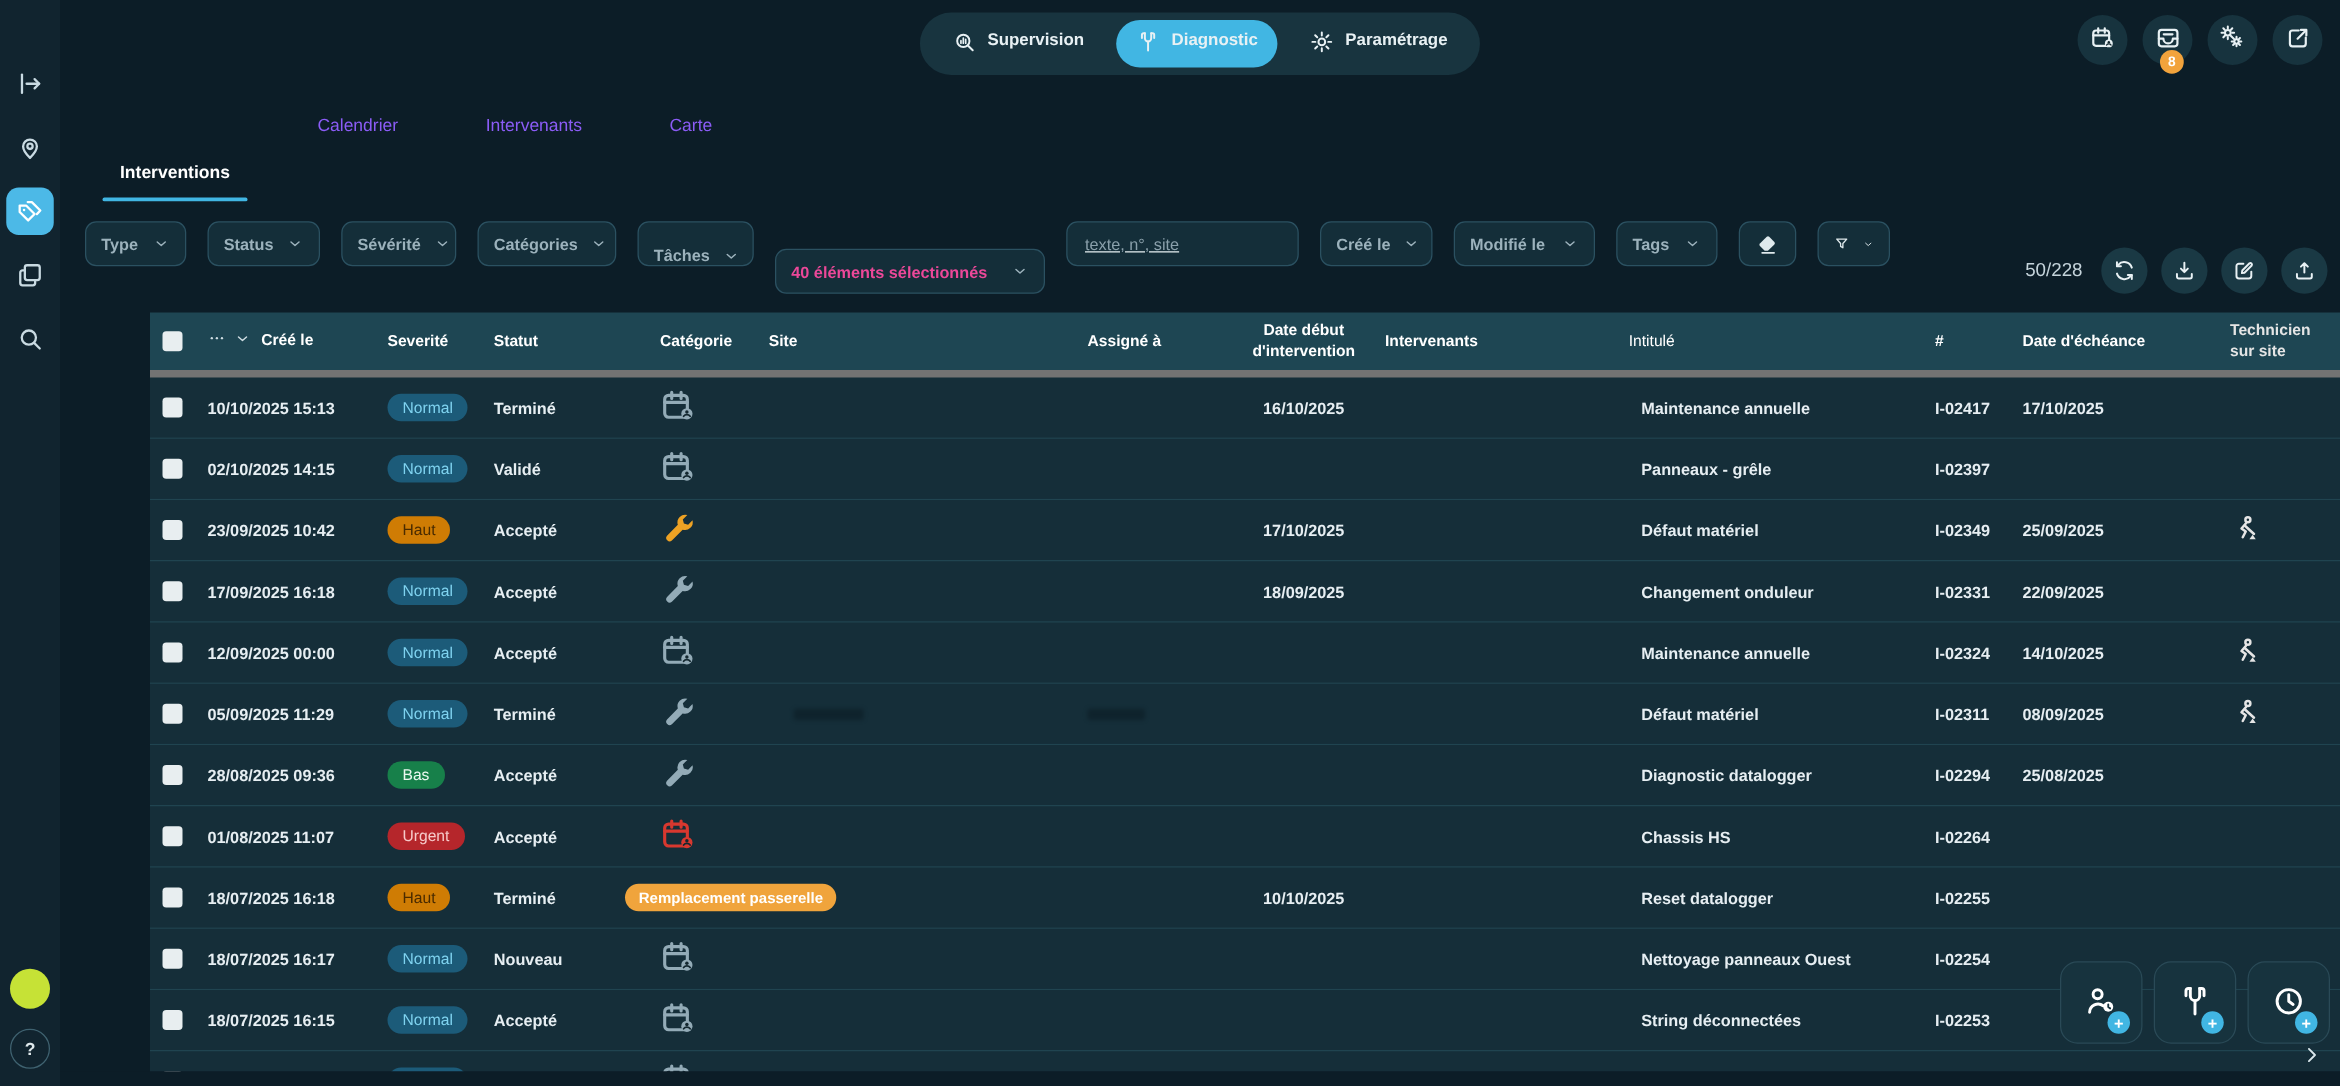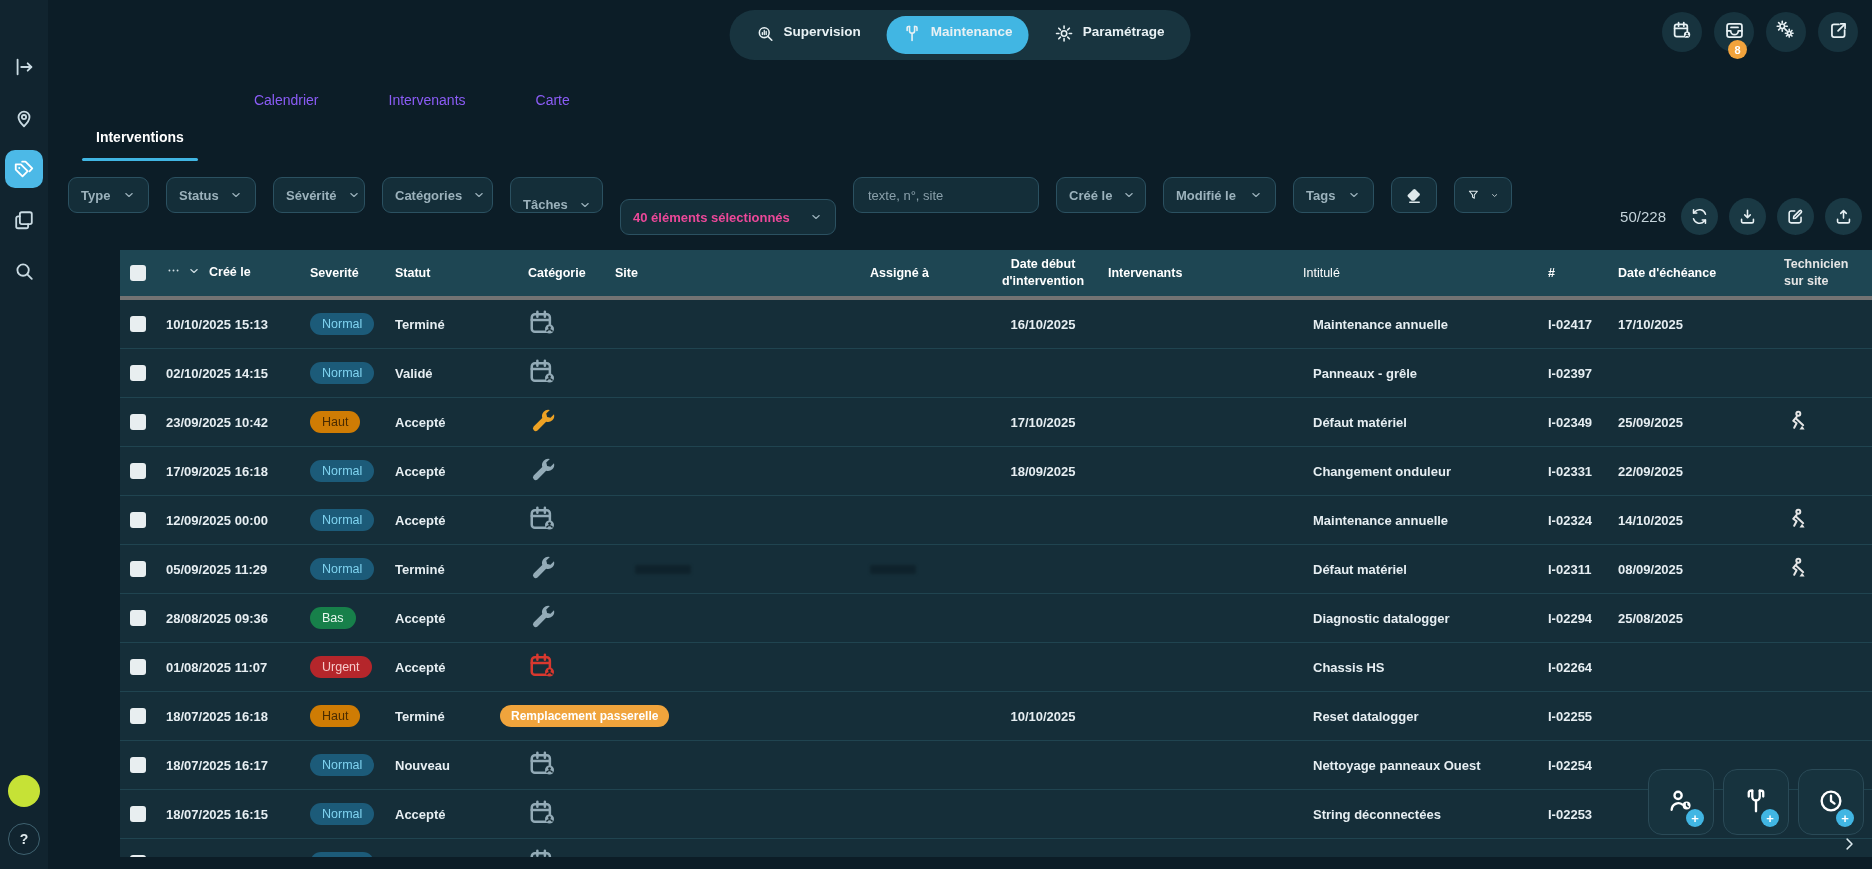--- a/index.html
+++ b/index.html
@@ -35,37 +35,37 @@
   .tab{position:relative;padding:6px 12px 16px;font-size:14px;color:#8b5cf6;cursor:pointer;}
   .tab.active{font-weight:700;color:#fff;margin-top:37px;}
   .tab.active::after{content:"";position:absolute;left:-2px;right:-2px;bottom:0;height:3px;border-radius:2px;background:#41b6e3;}
   
   .filterbar{position:absolute;top:155px;left:20px;display:flex;align-items:center;gap:17px;z-index:3;}
   .chip{height:36px;box-sizing:border-box;display:flex;align-items:center;justify-content:space-between;gap:10px;
     padding:0 12px;background:#142e39;border:1px solid #2b5161;border-radius:9px;
     color:#9cb2bc;font-size:13px;font-weight:700;cursor:pointer;white-space:nowrap;}
   .chip .chev{display:grid;place-items:center;color:#9cb2bc;}
   .chip.strong{color:#ec4899;margin-top:44px;}
-  .chip input{background:transparent;border:none;outline:none;color:#e8f1f4;font:inherit;width:100%;font-weight:400;}
+  .chip input{background:transparent;border:none;outline:none;color:#e8f1f4;font:inherit;width:100%;font-weight:400;text-decoration:underline;}
   .chip input::placeholder{color:#8aa0ab;font-weight:400;}
   .chip.icon-only{justify-content:center;color:#dfe9ec;}
   
   .countbar{position:absolute;top:198px;right:10px;display:flex;align-items:center;gap:11px;z-index:3;}
   .count{color:#c4d3da;font-size:15px;margin-right:4px;}
   .round-btn{width:37px;height:37px;border-radius:50%;background:#1a3944;display:grid;place-items:center;
     color:#e8f1f4;cursor:pointer;}
   
   .table{position:absolute;left:72px;right:0;top:250px;bottom:0;z-index:1;
     --cols:40px 150px 85px 105px 115px 255px 108px 130px 195px 235px 60px 140px 182px;}
   .thead{display:grid;grid-template-columns:var(--cols);background:#1e4653;height:46px;align-items:center;
     color:#fff;font-size:12.5px;font-weight:700;}
   .thead .hc{line-height:1.35;}
   .trow{display:grid;grid-template-columns:var(--cols);height:48px;align-items:center;background:#152e39;
     border-top:1px solid #204450;font-weight:700;color:#e6eef2;cursor:pointer;}
-  .trow:first-of-type{border-top:4px solid #737373;}
+  .trow:first-of-type{border-top:6px solid #737373;}
   .cell{overflow:visible;white-space:nowrap;}
   .c1{padding-left:10px;display:flex;align-items:center;gap:8px;}
   .c2{padding-left:6px;}
   .c5{padding-left:28px;display:flex;align-items:center;}
   .c8{text-align:center;}
   .c10{font-weight:400;}
   .c11{padding-left:10px;}
   .c12{padding-left:20px;}
   .c13{padding-left:46px;display:flex;align-items:center;color:#e5e5e5;}
   .checkbox{width:16px;height:16px;border-radius:3px;background:#e8eef0;flex:0 0 auto;cursor:pointer;}
@@ -135,21 +135,21 @@
             <path d="M8.6 13.4v-2.6M11 13.4V8.2M13.4 13.4v-4" stroke-width="1.7"></path>
           </svg></span>
         <span class="lbl">Supervision</span>
       </div>
       <div class="mode selected" style="background: rgb(65, 182, 227);">
         <span><svg width="19" height="19" viewBox="0 0 24 24" fill="none" stroke="currentColor" stroke-width="2" stroke-linecap="round" stroke-linejoin="round">
             <path d="M8.8 3.2v5.2a3.2 3.2 0 0 0 6.4 0V3.2"></path>
             <path d="M12 11.6V20.8"></path>
             <path d="M8.8 3.2H7.4A1.6 1.6 0 0 0 5.8 4.8v3.4M15.2 3.2h1.4a1.6 1.6 0 0 1 1.6 1.6v3.4"></path>
           </svg></span>
-        <span class="lbl">Maintenance</span>
+        <span class="lbl">Diagnostic</span>
       </div>
       <div class="mode">
         <span><svg width="19" height="19" viewBox="0 0 24 24" fill="none" stroke="currentColor" stroke-width="2" stroke-linecap="round" stroke-linejoin="round">
             <circle cx="12" cy="12" r="3.4"></circle>
             <path d="M12 2.5v3M12 18.5v3M2.5 12h3M18.5 12h3M5.3 5.3l2.1 2.1M16.6 16.6l2.1 2.1M18.7 5.3l-2.1 2.1M7.4 16.6l-2.1 2.1"></path>
           </svg></span>
         <span class="lbl">Paramétrage</span>
       </div>
     </nav>
   <div class="top-actions">

